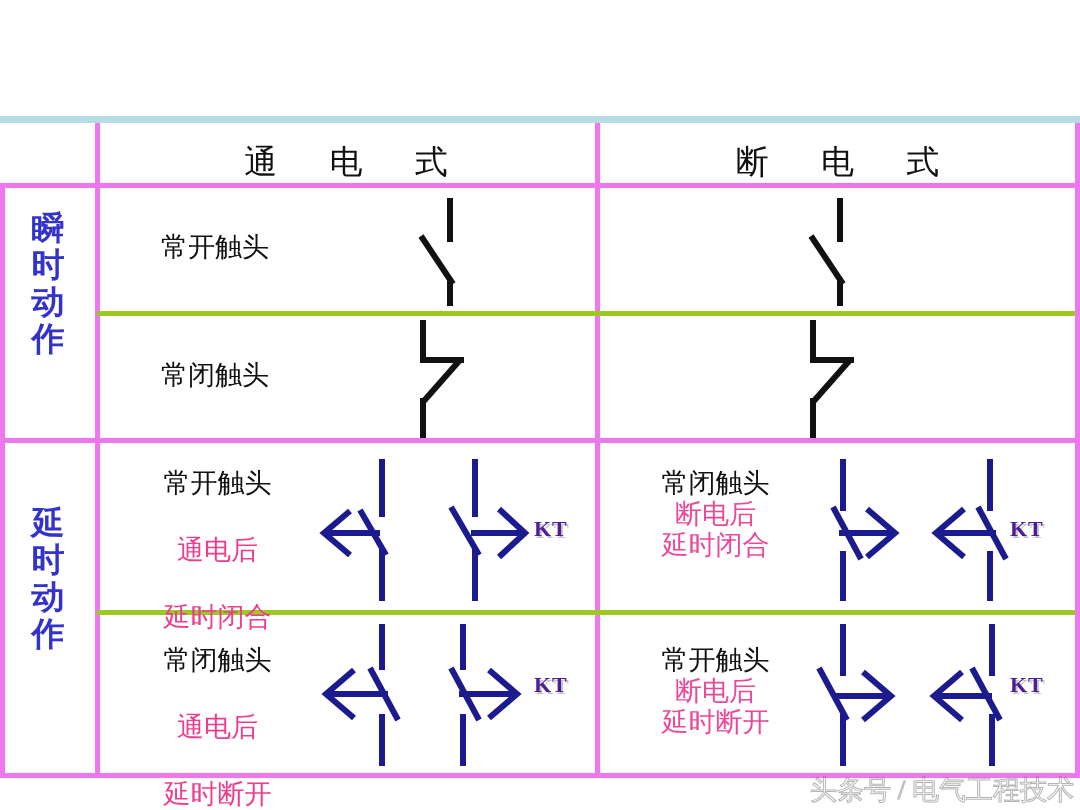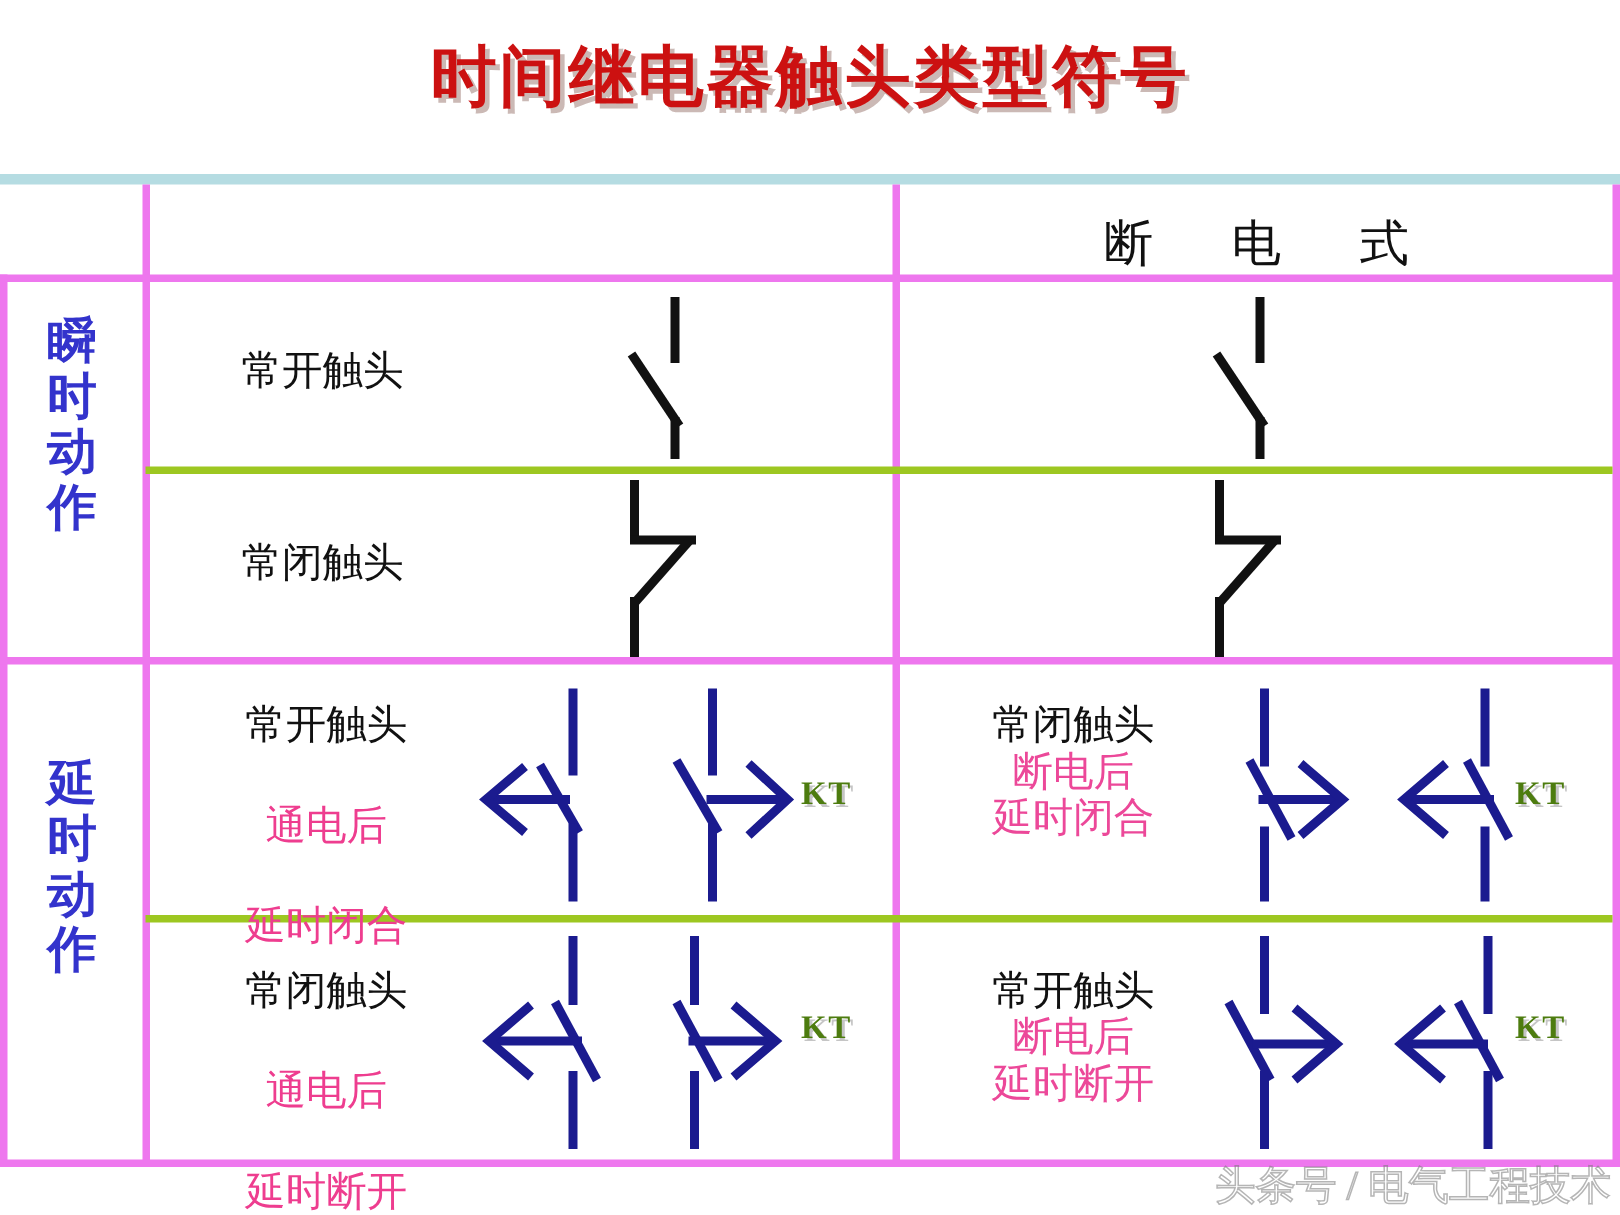--- a/index.html
+++ b/index.html
@@ -74,21 +74,21 @@
   }
   .celltext .t1 { display: block; font-size: 27px; color: #111111; text-align: center; }
   .celltext .t2 { display: block; font-size: 27px; }
   .pink  { color: #ee3d8f; margin-top: 36px; }
   .green { color: #ec4899; }
 
   .kt {
     position: absolute;
     font-size: 22px;
     font-weight: bold;
-    color: #4d7c0f;
+    color: #4c1d95;
     font-family: "Liberation Serif", "DejaVu Serif", serif;
     text-shadow: 2px 2px 0 rgba(150,150,150,0.55);
     letter-spacing: 1px;
   }
 
   .symbol { position: absolute; }
 
   
   #watermark {
     position: absolute;
@@ -98,21 +98,20 @@
     -webkit-text-stroke: 1px rgba(120,120,120,0.55);
     font-family: Liberation Serif, serif;
     white-space: nowrap;
   }
 </style>
 </head>
 <body>
 
 <div id="page">
 
-  <div id="title">时间继电器触头类型符号</div>
 
   <div id="top-rule"></div>
 
   <div class="vline" style="left:95px; top:123px; height:655px;"></div>
 
   <div class="vline" style="left:595px; top:123px; height:655px;"></div>
 
   <div class="vline" style="left:0px; top:183px; height:595px;"></div>
 
   <div class="vline" style="left:1075px; top:123px; height:655px;"></div>
@@ -120,20 +119,21 @@
   <div class="hline" style="left:0px; top:183px; width:1080px;"></div>
 
   <div class="olive" style="left:97px; top:311px; width:978px;"></div>
 
   <div class="hline" style="left:0px; top:438px; width:1080px;"></div>
 
   <div class="olive" style="left:97px; top:610px; width:978px;"></div>
 
   <div class="hline" style="left:0px; top:773px; width:1080px;"></div>
 
+  <div class="colhead" style="left:97px; top:140px; width:498px;">通 电 式</div>
   <div class="colhead" style="left:600px; top:140px; width:475px;">断 电 式</div>
 
   <div class="vlabel" style="left:3px; top:210px;">
     <span>瞬</span>
     <span>时</span>
     <span>动</span>
     <span>作</span>
   </div>
   <div class="vlabel" style="left:3px; top:505px;">
     <span>延</span>

